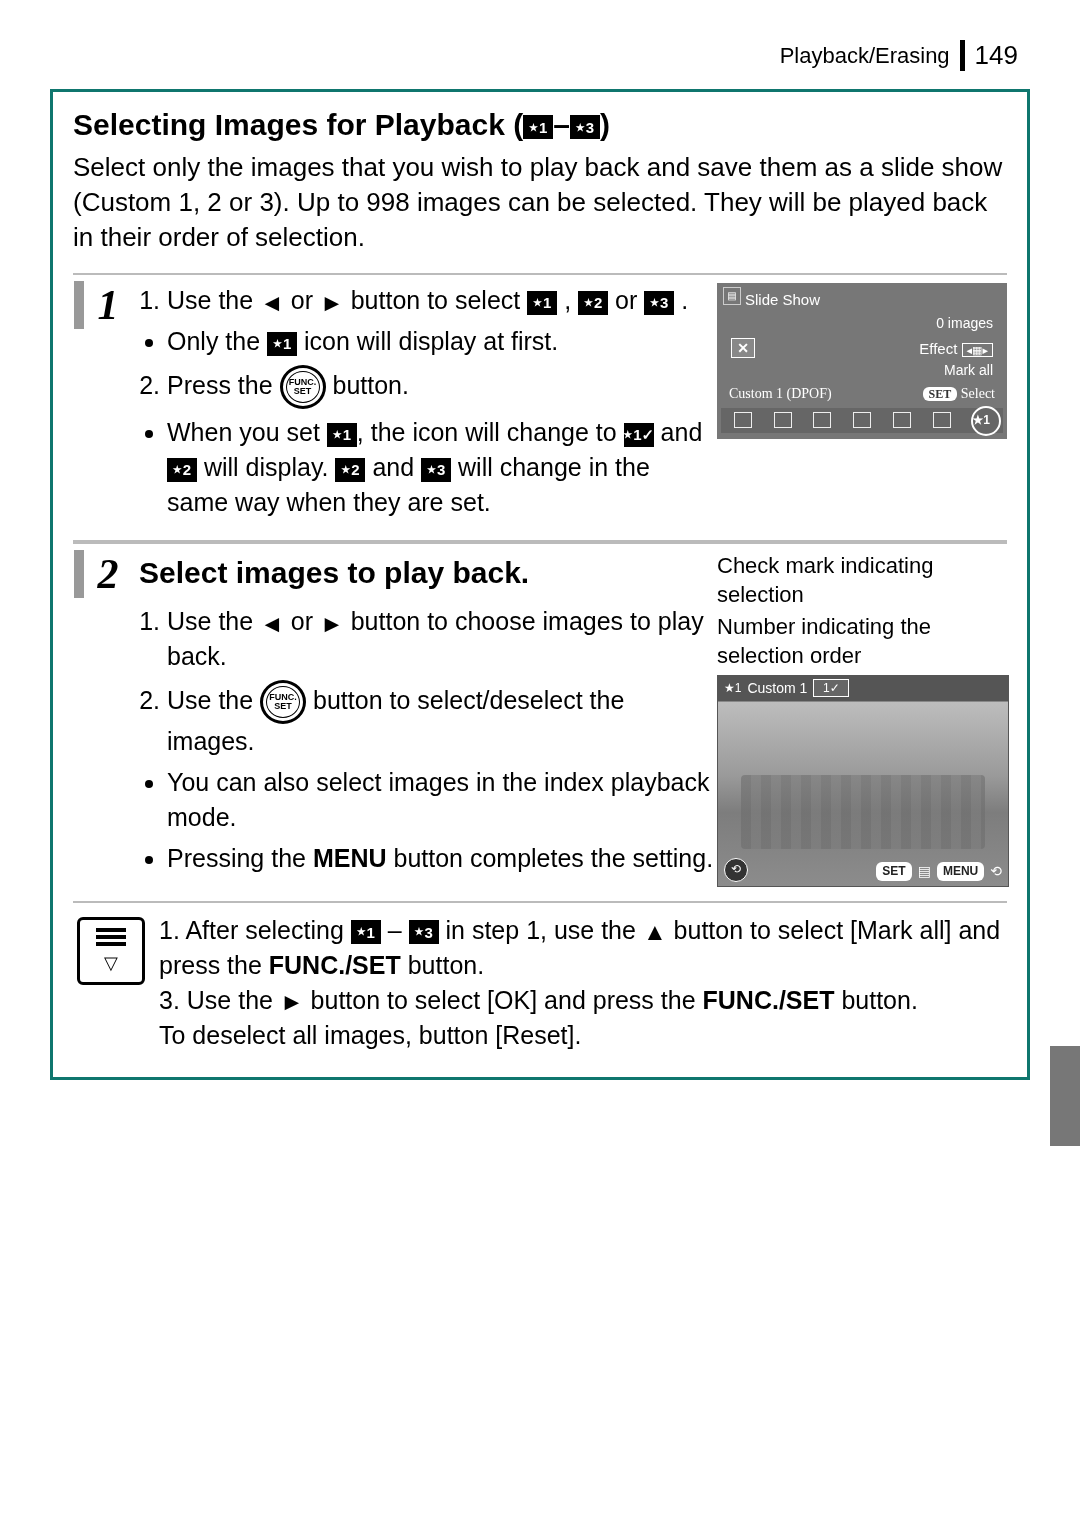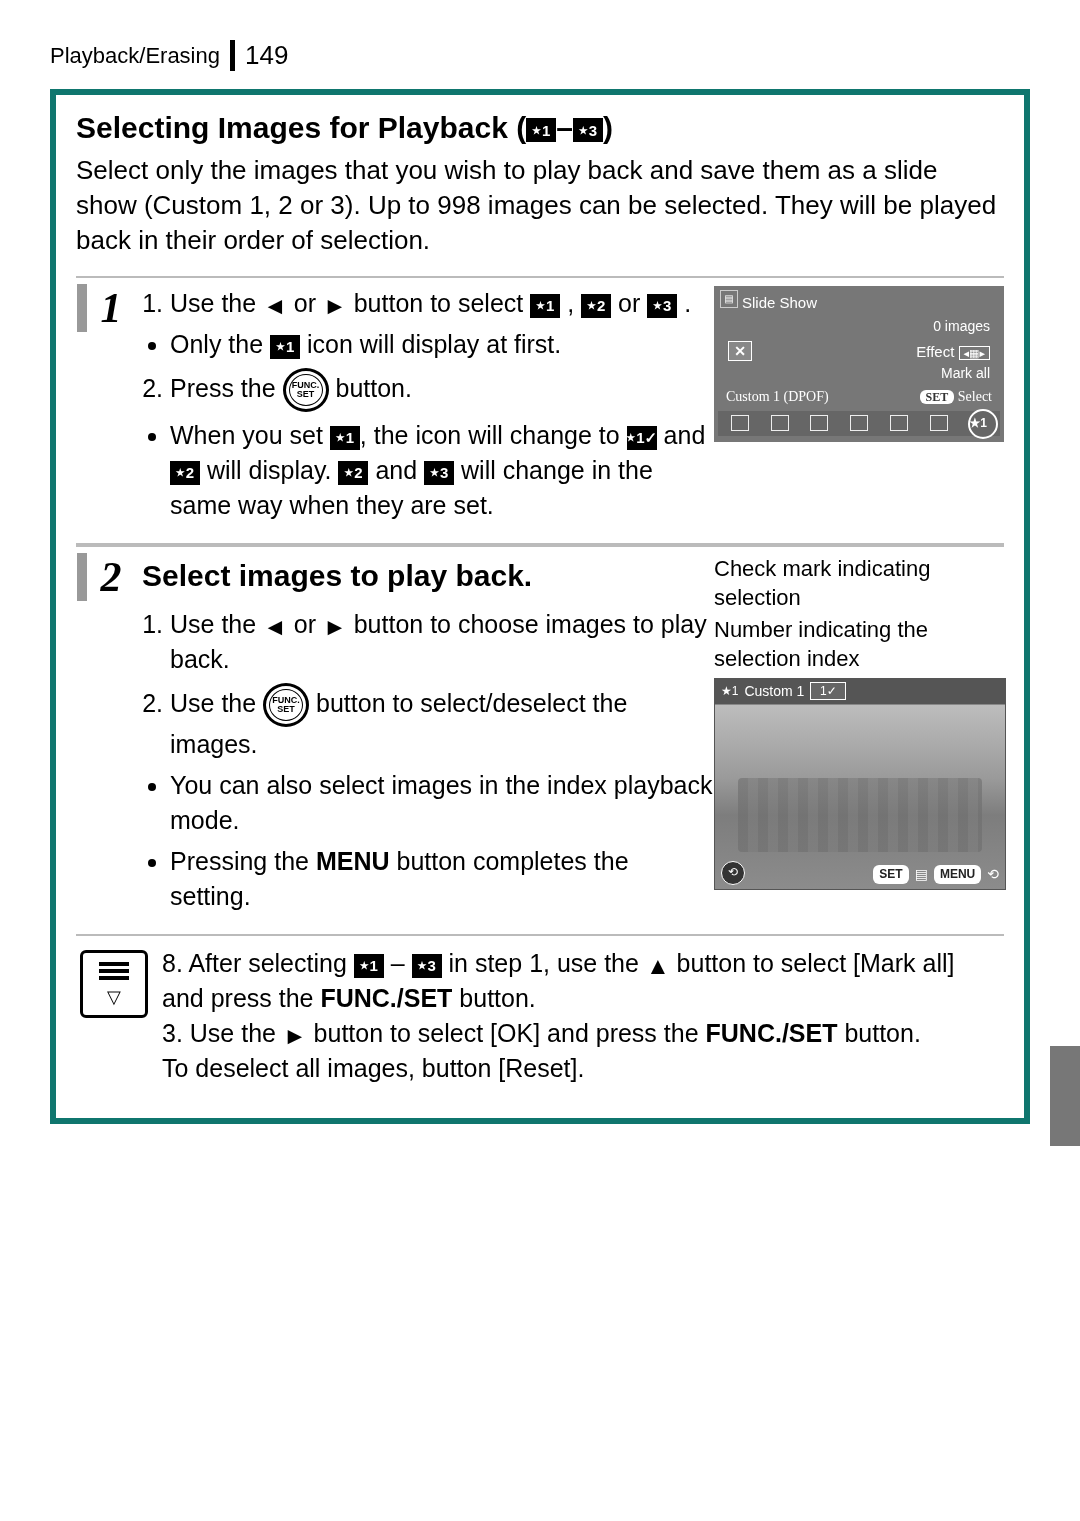--- a/index.html
+++ b/index.html
@@ -9,35 +9,35 @@
     font-family: Arial, Helvetica, sans-serif;
     color: #000;
     width: 1080px;
   }
   .page {
     padding: 40px 50px 50px 50px;
     box-sizing: border-box;
   }
   .hdr-row {
     display: flex;
-    justify-content: flex-start;
+    justify-content: flex-end;
     align-items: center;
     font-size: 22px;
     margin-bottom: 18px;
     padding-right: 12px;
   }
   .hdr-section { padding-right: 10px; }
   .hdr-page {
     border-left: 5px solid #000;
     padding-left: 10px;
     font-size: 26px;
   }
   .outer-box {
-    border: 6px solid #0f766e;
-    padding: 16px 20px 32px 20px;
+    border: 3px solid #0f766e;
+    padding: 16px 20px 24px 20px;
   }
   .title-line {
     font-size: 30px;
     font-weight: bold;
     margin-bottom: 8px;
   }
   .intro {
     font-size: 26px;
     line-height: 1.35;
     margin-bottom: 18px;
@@ -353,21 +353,21 @@
               <li>
                 <span>Pressing the </span><b>MENU</b><span> button completes the setting.</span>
               </li>
             </ul>
           </div>
           <div class="step-screens">
             <div class="screen2-wrap">
               <div class="screen2-labels">Check mark indicating selection</div>
               <div class="screen2-labels">
                 <span>Number indicating the</span><br>
-                <span>selection index</span>
+                <span>selection order</span>
               </div>
               <div class="screen2">
                 <div class="topbar">
                   <span style="font-size:12px;">★1</span>
                   <span>Custom 1</span>
                   <span class="chk">1✓</span>
                 </div>
                 <div class="photo"></div>
                 <div class="leftbadge">⟲</div>
                 <div class="bottombadges">
@@ -387,21 +387,21 @@
       <div class="note-icon-box">
         <div class="lines">
             <div></div>
             <div></div>
             <div></div>
           </div>
         <div class="arrow">▽</div>
       </div>
       <div>
         <div>
-          <span>8. After selecting </span><span class="star-badge"><span class="star">★</span>1</span><span> – </span><span class="star-badge"><span class="star">★</span>3</span><span> in step 1, use the </span><span class="arrow-glyph">▲</span><span> button to select [Mark all] and press the </span><b>FUNC./SET</b><span> button.</span>
+          <span>1. After selecting </span><span class="star-badge"><span class="star">★</span>1</span><span> – </span><span class="star-badge"><span class="star">★</span>3</span><span> in step 1, use the </span><span class="arrow-glyph">▲</span><span> button to select [Mark all] and press the </span><b>FUNC./SET</b><span> button.</span>
         </div>
         <div>
           <span>3. Use the </span><span class="arrow-glyph">►</span><span> button to select [OK] and press the </span><b>FUNC./SET</b><span> button.</span>
         </div>
         <div>To deselect all images, button [Reset].</div>
       </div>
     </div>
 
   </div>
 </div>

